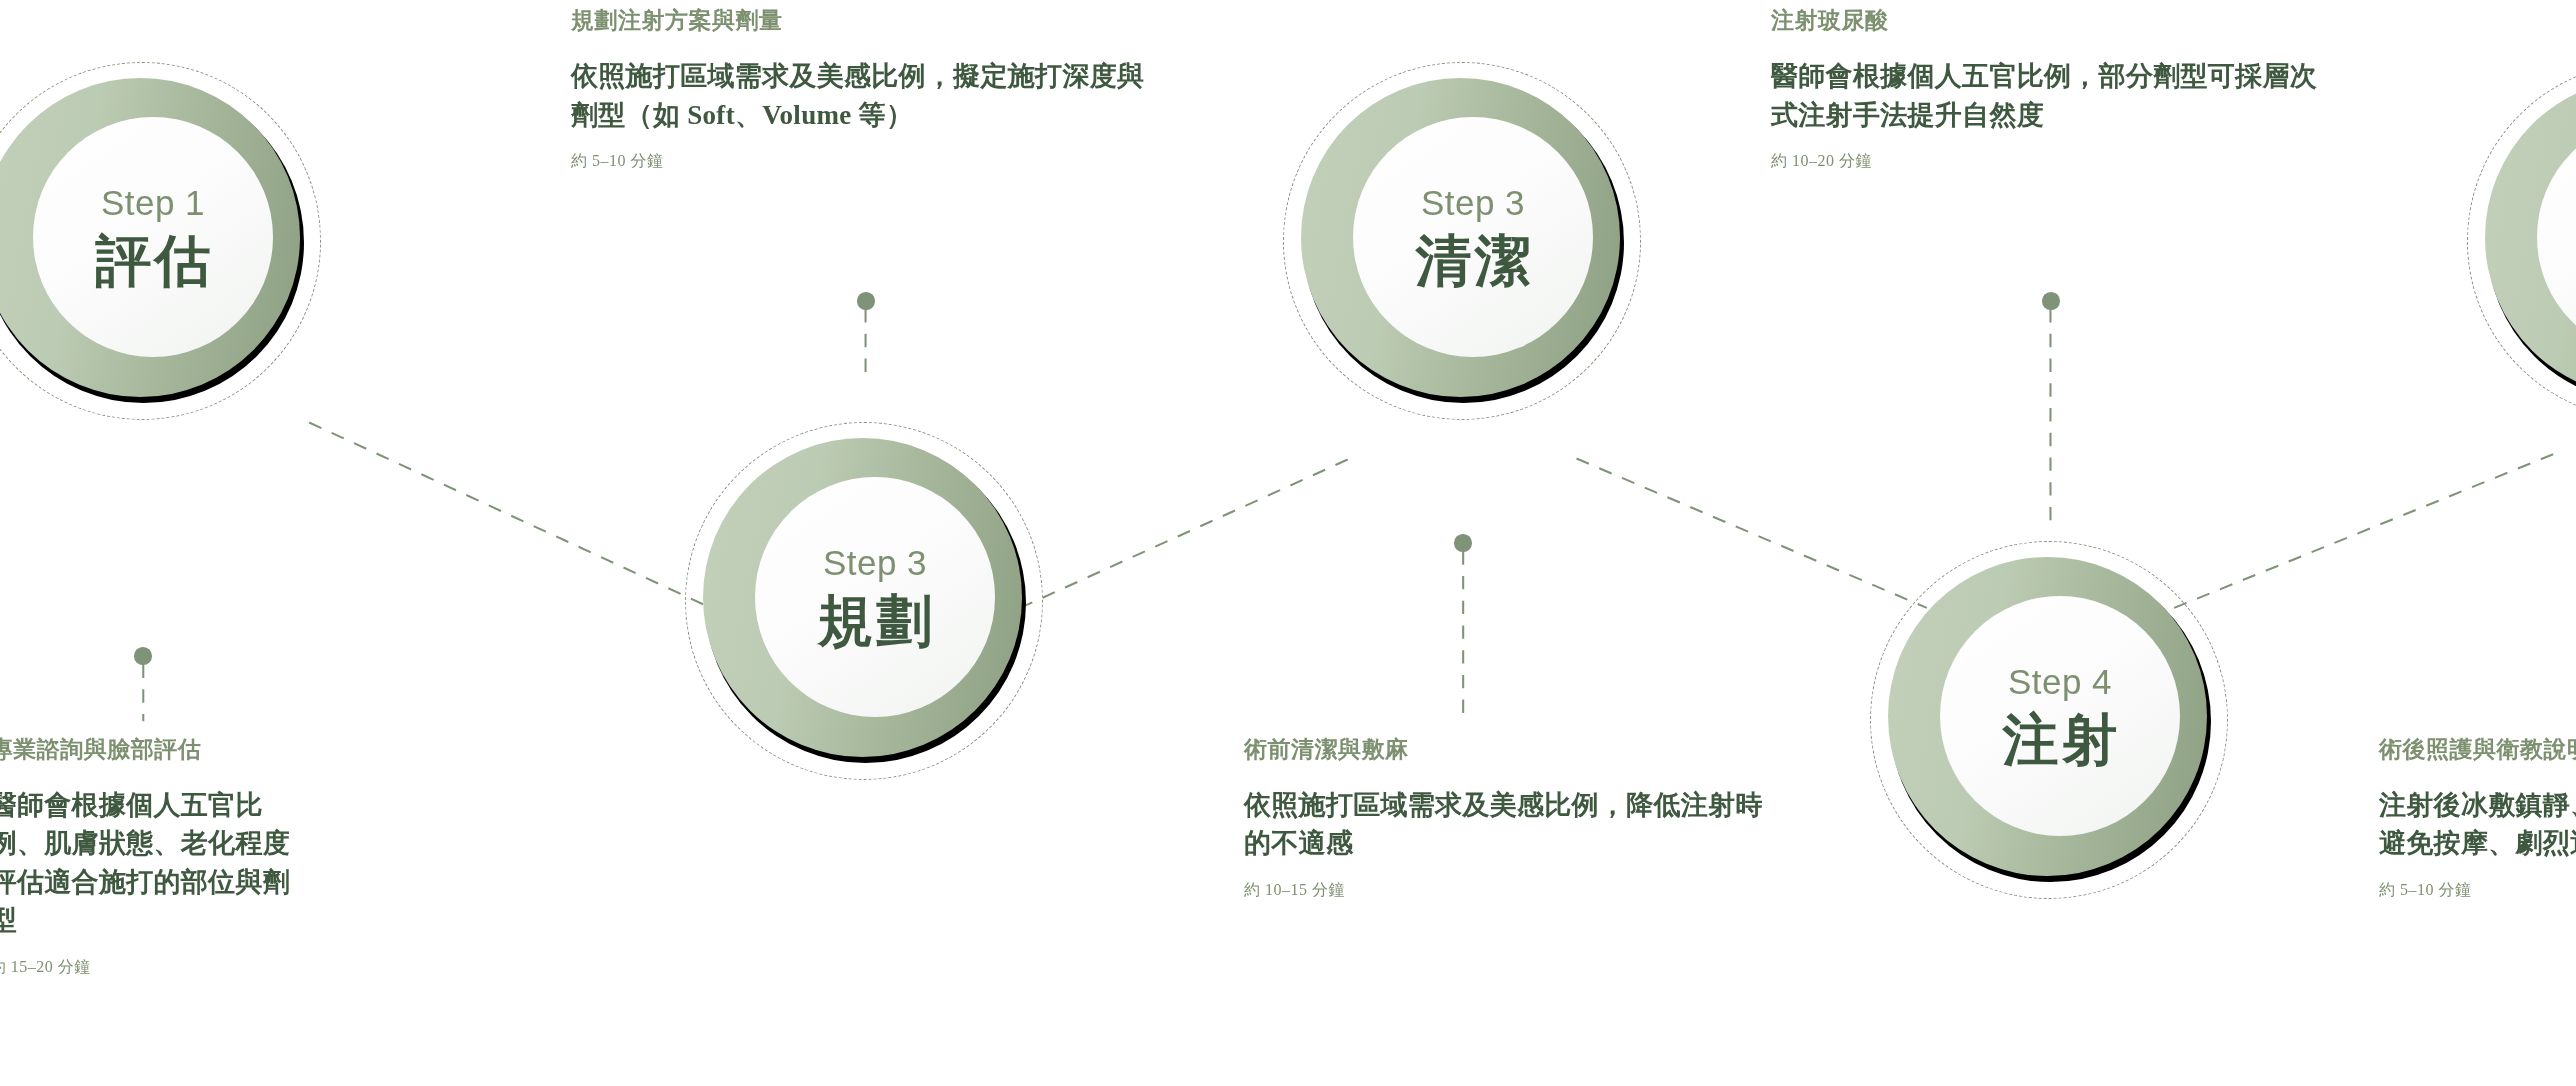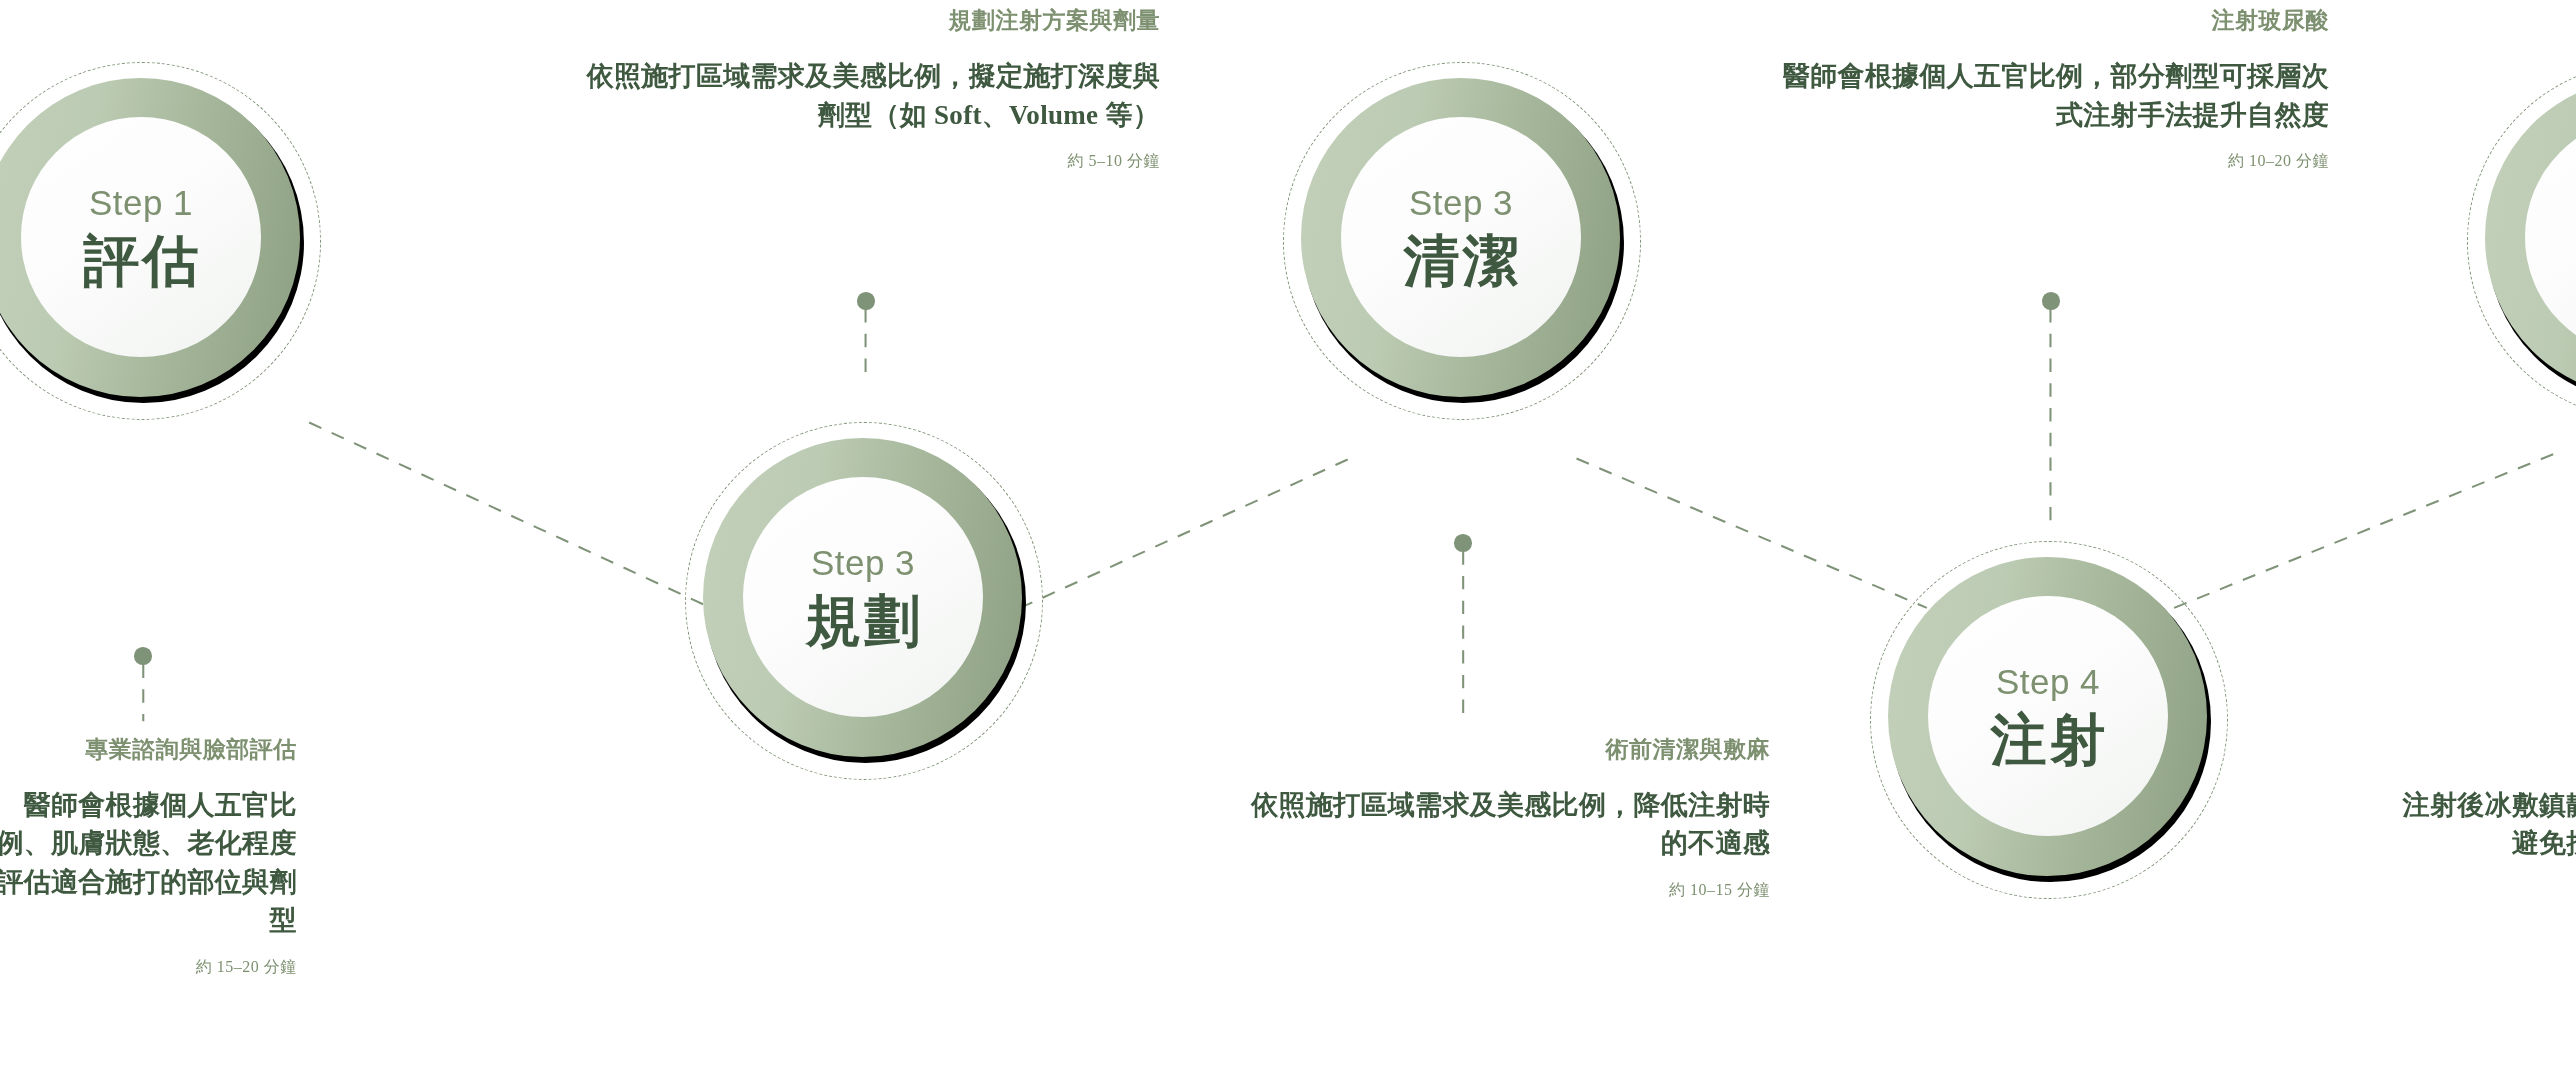--- a/index.html
+++ b/index.html
@@ -53,21 +53,21 @@
   .ring-grad {
     position: absolute;
     left: 18px; top: 15.5px;
     width: 319px;
     height: 319px;
     border-radius: 50%;
     background: linear-gradient(100deg, #c3d0bb 0%, #bccbb3 32%, #a5b69a 62%, #8d9f83 100%);
   }
   .disc-inner {
     position: absolute;
-    left: 58px; top: 55px;
+    left: 70px; top: 55px;
     width: 240px;
     height: 240px;
     border-radius: 50%;
     background: linear-gradient(145deg, #ffffff 0%, #fbfcfb 45%, #f1f3f1 100%);
     display: flex;
     flex-direction: column;
     align-items: center;
     justify-content: center;
   }
   .step-no {
@@ -93,21 +93,21 @@
     position: absolute;
     width: 17.5px;
     height: 17.5px;
     border-radius: 50%;
     background: #7f9378;
   }
 
   
   .txtblock {
     position: absolute;
-    text-align: right;
+    text-align: left;
     box-sizing: border-box;
   }
   .t-title {
     font-family: "Liberation Serif", "DejaVu Serif", serif;
     font-weight: bold;
     font-size: 23px;
     color: #7d9070;
     line-height: 1.35;
     letter-spacing: 0.5px;
   }

